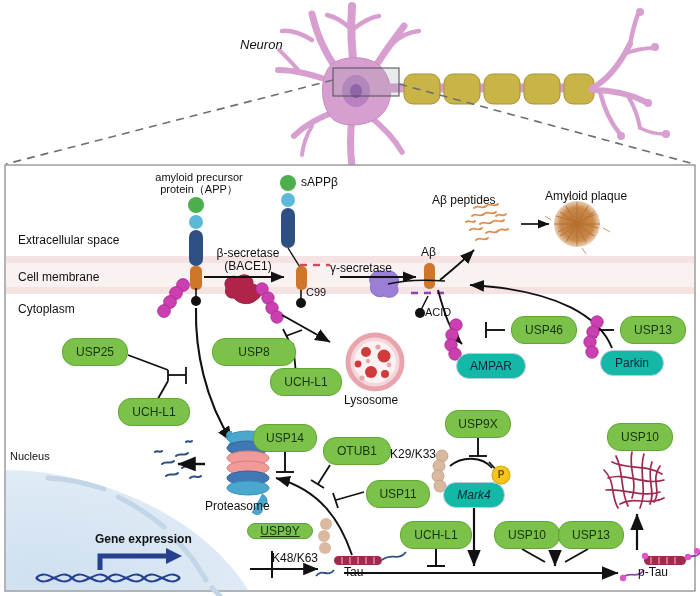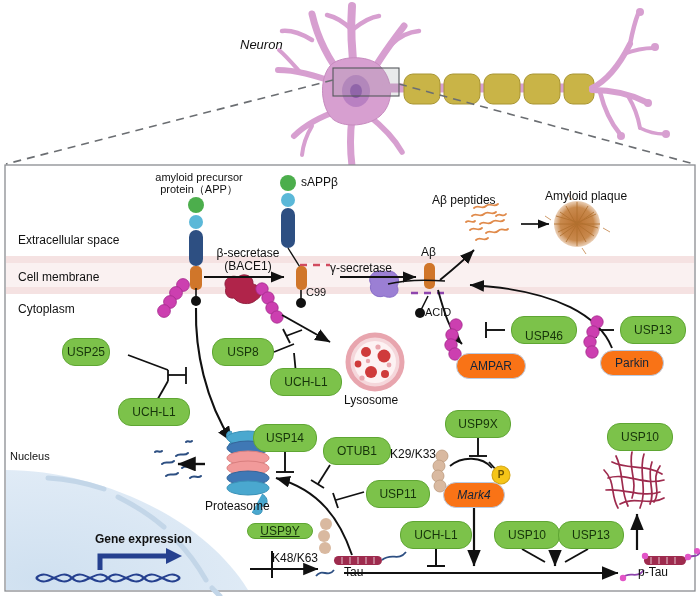--- a/index.html
+++ b/index.html
@@ -10,21 +10,21 @@
   .lbl{position:absolute;white-space:nowrap;line-height:1.12;}
   .t13{font-size:13px;}
   .t12{font-size:12px;}
   .t11{font-size:11px;}
   .t10{font-size:10px;}
   .bold{font-weight:bold;}
   .ctr{text-align:center;}
   .gbox{position:absolute;background:#7cc24a;border:1.4px solid #5fa633;
         border-radius:13px;color:#16340a;font-size:12px;display:flex;
         align-items:center;justify-content:center;box-sizing:border-box;}
-  .bbox{position:absolute;background:#f97316;border:1.4px solid #b9cbe3;
+  .bbox{position:absolute;background:#14b8a6;border:1.4px solid #b9cbe3;
         border-radius:13px;color:#12243a;font-size:12px;display:flex;
         align-items:center;justify-content:center;box-sizing:border-box;}
 </style>
 </head>
 <body>
 
 <div class="fig">
 
 <svg class="layer" viewBox="0 0 700 596">
   <defs>
@@ -462,33 +462,33 @@
 
 <div class="lbl t12" style="left:344px;top:566px;">Tau</div>
 
 <div class="lbl t12" style="left:638px;top:566px;">p-Tau</div>
 
 <div class="lbl t12 bold" style="left:95px;top:533px;">Gene expression</div>
 
 <div class="lbl t10 bold ctr" style="left:495px;top:469px;width:12px;color:#6b5200;">P</div>
 
 <div id="dubs">
-      <div class="gbox" style="left: 62px; top: 338px; width: 48px; height: 28px;">
+      <div class="gbox" style="left: 62px; top: 338px; width: 66px; height: 28px;">
         <span>USP25</span>
       </div>
       <div class="gbox" style="left: 118px; top: 398px; width: 72px; height: 28px;">
         <span>UCH-L1</span>
       </div>
-      <div class="gbox" style="left: 212px; top: 338px; width: 62px; height: 28px;">
+      <div class="gbox" style="left: 212px; top: 338px; width: 84px; height: 28px;">
         <span>USP8</span>
       </div>
       <div class="gbox" style="left: 270px; top: 368px; width: 72px; height: 28px;">
         <span>UCH-L1</span>
       </div>
-      <div class="gbox" style="left: 511px; top: 316px; width: 66px; height: 28px; align-items: flex-end;">
+      <div class="gbox" style="left: 511px; top: 316px; width: 66px; height: 28px;">
         <span>USP46</span>
       </div>
       <div class="gbox" style="left: 620px; top: 316px; width: 66px; height: 28px;">
         <span>USP13</span>
       </div>
       <div class="gbox" style="left: 253px; top: 424px; width: 64px; height: 28px;">
         <span>USP14</span>
       </div>
       <div class="gbox" style="left: 323px; top: 437px; width: 68px; height: 28px;">
         <span>OTUB1</span>

